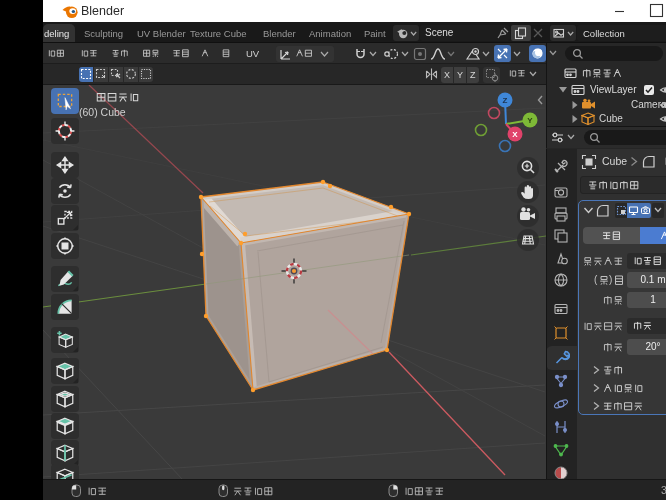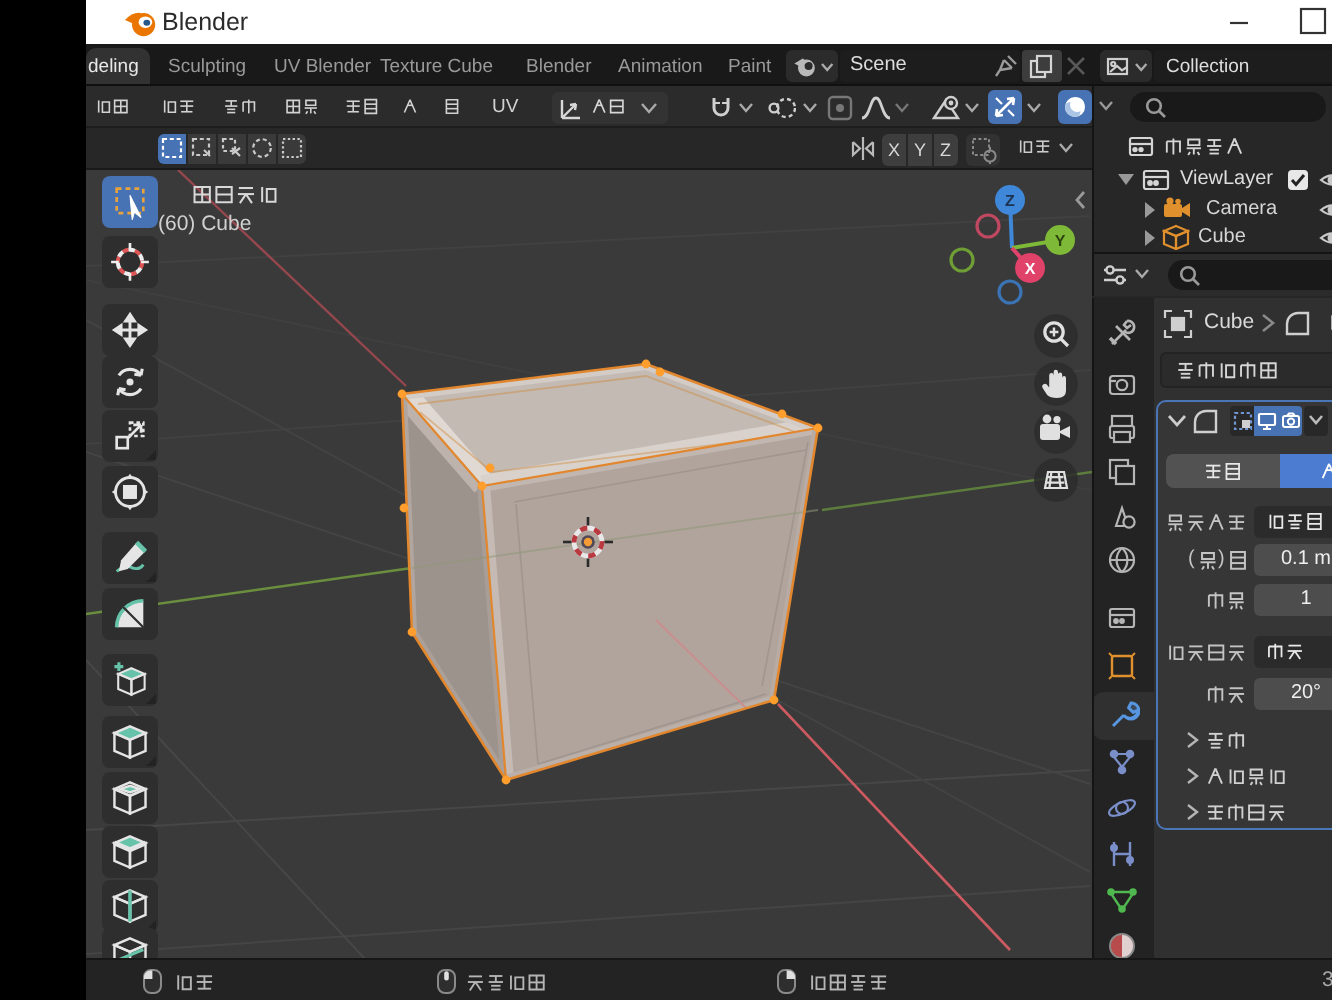--- a/index.html
+++ b/index.html
@@ -671,21 +671,21 @@
       <path d="M2.5,1 L7.5,5 L2.5,9 Z" fill="#999999"></path>
     </svg>
 <svg style="position:absolute;left:538px;top:98px;" width="15" height="13" viewBox="0 0 15 13">
       <g fill="#e0902c">
         <rect x="1" y="4" width="9" height="6.5" rx="1"></rect>
         <path d="M10,6 l4,-2.5 v7 l-4,-2.5 z"></path>
         <circle cx="4" cy="2.5" r="1.8"></circle>
         <circle cx="8" cy="2.8" r="1.4"></circle>
       </g>
     </svg>
-<div style="position:absolute;left:560px;top:99px;font:normal 10px 'Liberation Sans',sans-serif;color:#d5d5d5;white-space:nowrap">Camera</div>
+<div style="position:absolute;left:588px;top:99px;font:normal 10px 'Liberation Sans',sans-serif;color:#d5d5d5;white-space:nowrap">Camera</div>
 <svg style="position:absolute;left:616px;top:99px;" width="14" height="12" viewBox="0 0 14 12">
       <g stroke="#c9c9c9" stroke-width="1.1" fill="none">
         <path d="M1.5,6 Q7,1.5 12.5,6 Q7,10.5 1.5,6 Z"></path>
         <circle cx="7" cy="6" r="1.7" fill="#c9c9c9"></circle>
       </g>
     </svg>
 <svg style="position:absolute;left:633px;top:99px;" width="14" height="12" viewBox="0 0 14 12">
       <g stroke="#c9c9c9" stroke-width="1.1" fill="none">
         <rect x="1.5" y="3.5" width="11" height="7" rx="1"></rect>
         <circle cx="7" cy="7" r="2.2"></circle>

